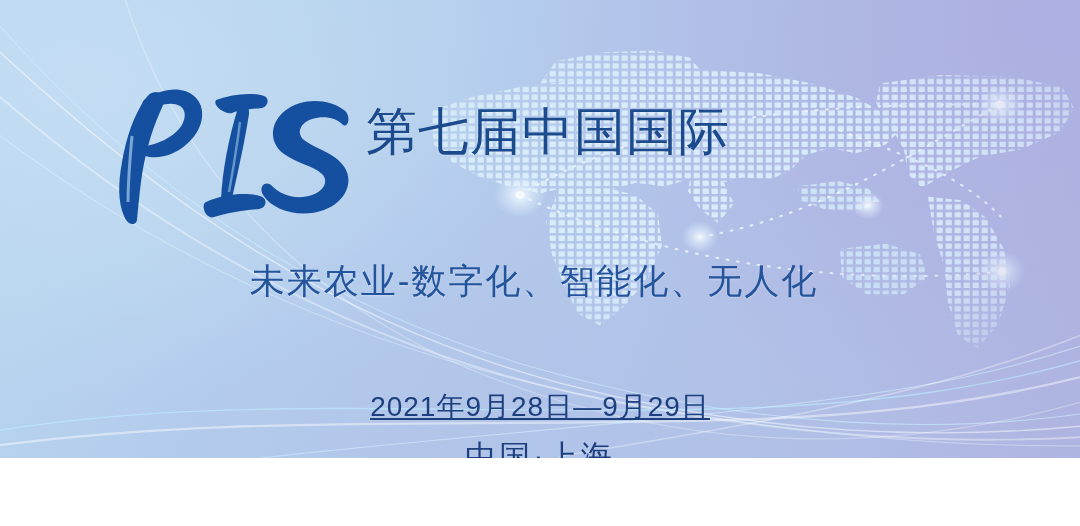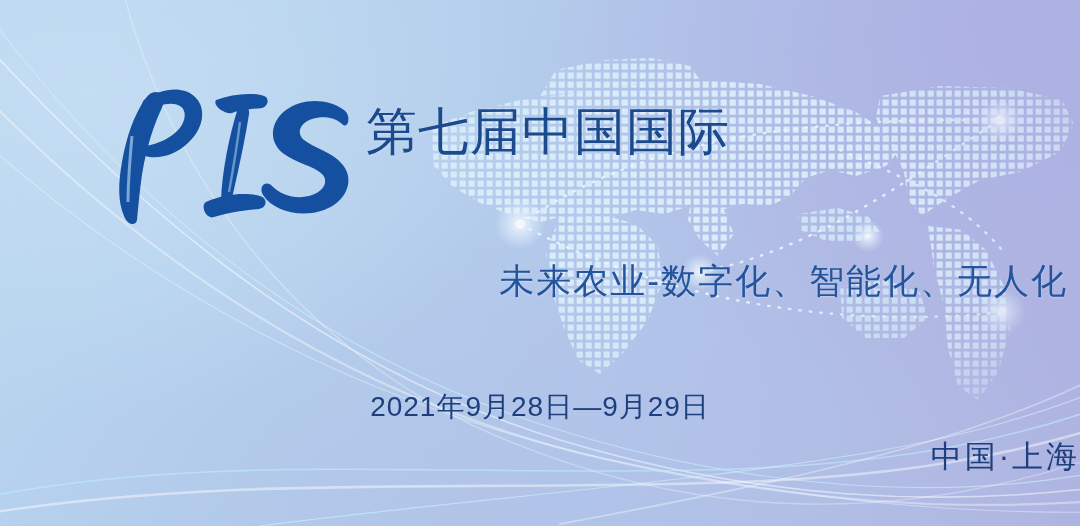--- a/index.html
+++ b/index.html
@@ -1,21 +1,21 @@
 <!DOCTYPE html>
 <html><head>
 <meta charset="utf-8">
 <style>
   html,body{margin:0;padding:0;background:#fff;}
   body{font-family:"Liberation Sans","DejaVu Sans",sans-serif;}
 
   .banner{
     position:relative;
     width:1080px;
-    height:526px;
+    height:458px;
     overflow:hidden;
     background:
       radial-gradient(ellipse 720px 520px at 8% 18%, rgba(196,221,243,0.95) 0%, rgba(196,221,243,0) 62%),
       radial-gradient(ellipse 780px 620px at 97% 4%, rgba(172,176,226,0.95) 0%, rgba(172,176,226,0) 66%),
       radial-gradient(ellipse 900px 520px at 50% 108%, rgba(176,195,232,0.85) 0%, rgba(176,195,232,0) 70%),
       linear-gradient(112deg,#b9d6ef 0%, #b6d2ee 22%, #b4cdec 40%, #b3c6ea 56%, #b2bee6 72%, #b0b6e2 88%, #aeb2e0 100%);
   }
 
   
   .layer{position:absolute;inset:0;pointer-events:none;}
@@ -49,21 +49,21 @@
     color:#1b4a8d;
     font-weight:400;
     white-space:nowrap;
     text-shadow:0 1px 2px rgba(255,255,255,0.28);
   }
   .title-line.l2{letter-spacing:0.5px;}
 
   .subtitle{
     position:absolute;
     left:0; right:12px; top:258px;
-    text-align:right;
+    text-align:center;
     font-size:35px;
     line-height:46px;
     letter-spacing:2px;
     color:#24549b;
     text-shadow:0 1px 2px rgba(255,255,255,0.30);
   }
 
   .english{
     position:absolute;
     left:0; right:0; top:334px;
@@ -73,26 +73,27 @@
     color:#3a6ab0;
   }
 
   .date{
     position:absolute;
     left:0; right:0; top:388px;
     text-align:center;
     font-size:28px;
     letter-spacing:1px;
     color:#1d3f7d;
+    text-decoration:underline;
   }
 
   .place{
     position:absolute;
     left:0; right:0; top:436px;
-    text-align:right;
+    text-align:center;
     font-size:31px;
     letter-spacing:3px;
     color:#1d3f7d;
   }
 </style>
 </head>
 <body>
 
 <div class="banner">
 

